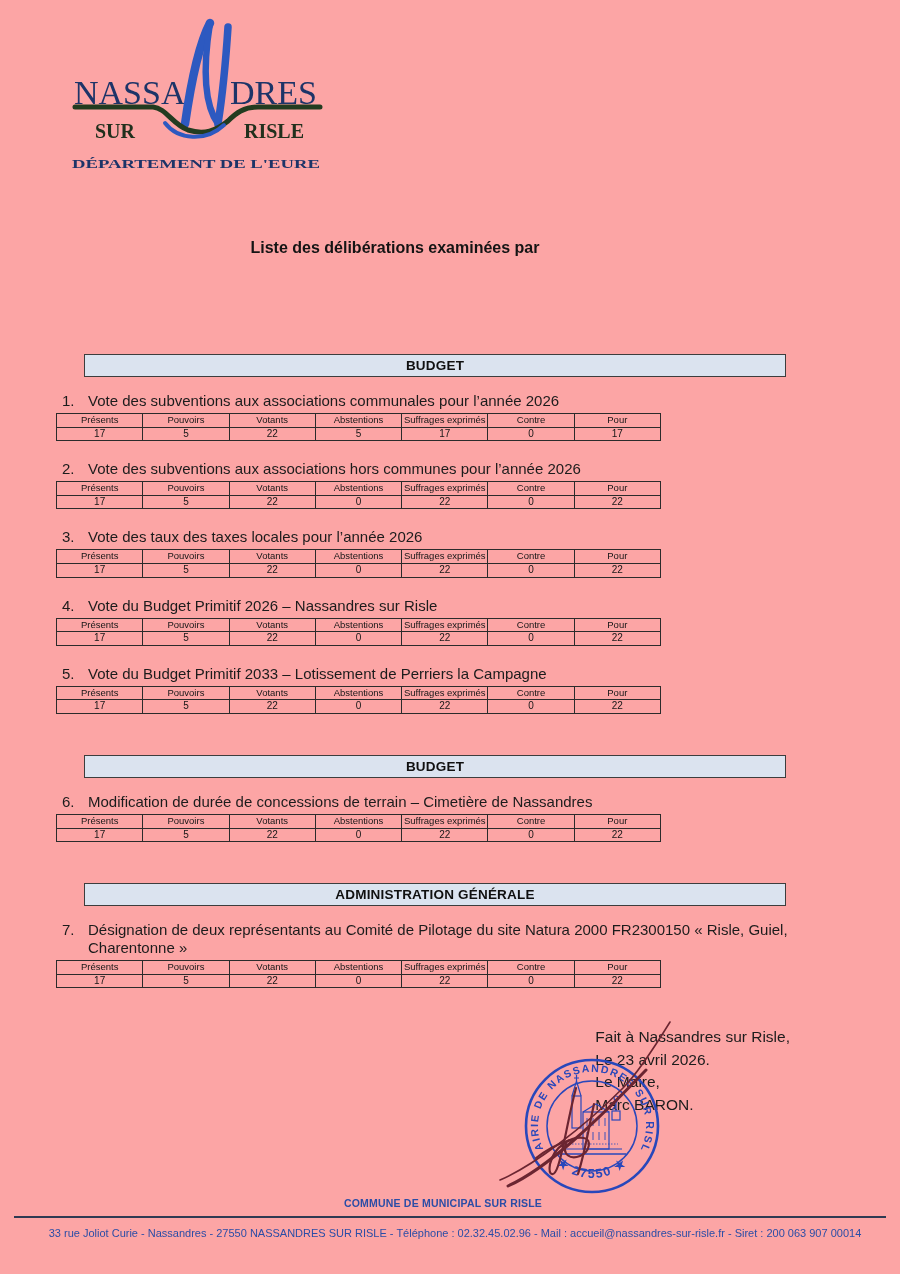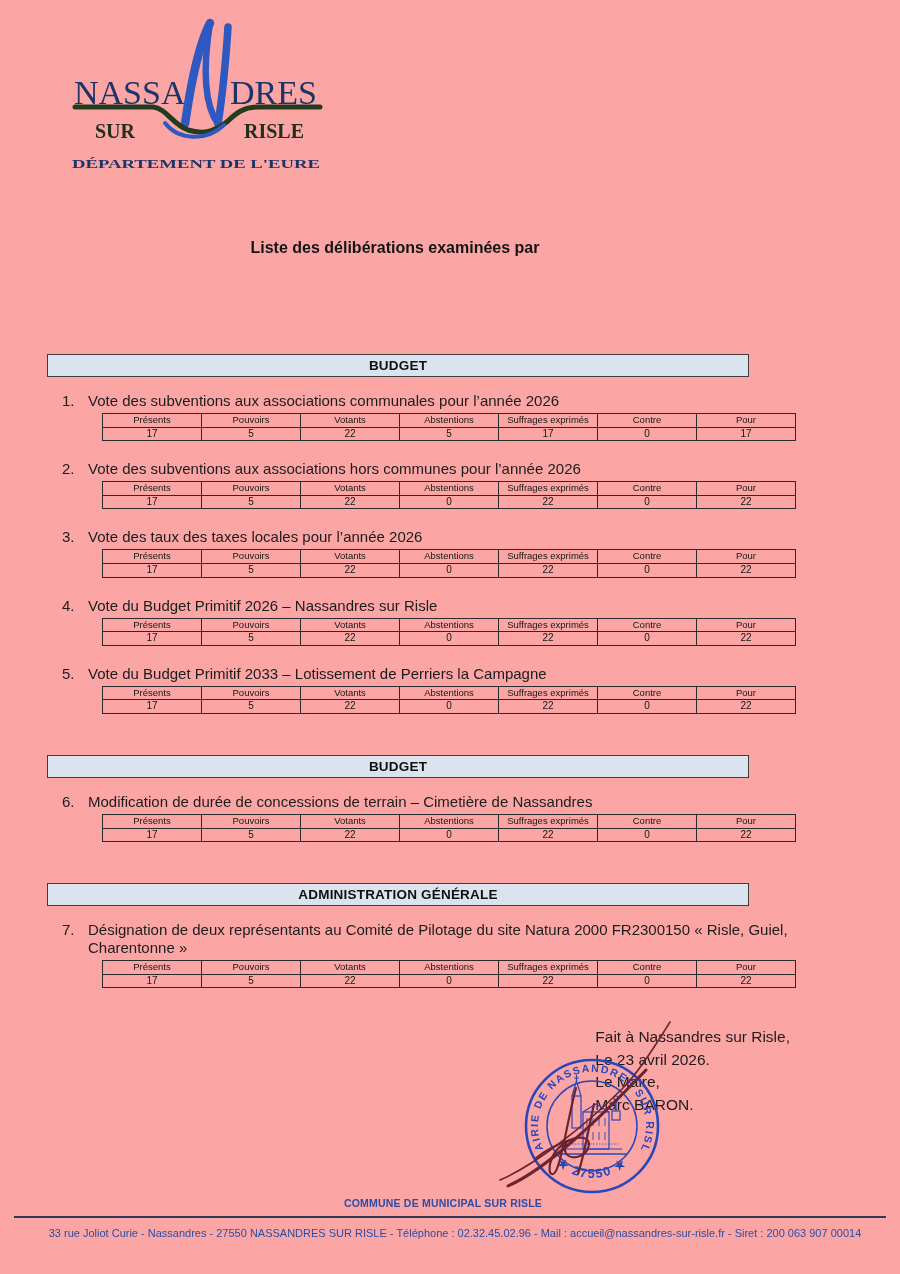--- a/index.html
+++ b/index.html
@@ -6,33 +6,33 @@
   .page{position:relative;width:900px;height:1274px;background:#fca5a5;overflow:hidden;
         font-family:"Liberation Sans",sans-serif;color:#1b1b1b;}
 
   .logo{position:absolute;left:58px;top:12px;}
 
   .title-block{position:absolute;top:233px;left:0;right:110px;text-align:center;
                font-weight:bold;font-size:16px;line-height:29px;color:#141414;}
 
   .content{position:absolute;top:354px;left:0;width:900px;}
 
-  .section-header{margin-left:47px;width:702px;height:23px;box-sizing:border-box;
+  .section-header{margin-left:84px;width:702px;height:23px;box-sizing:border-box;
                   border:1.6px solid #3d3d3d;background:#dbe3ef;
                   display:flex;align-items:center;justify-content:center;
                   font-weight:bold;font-size:13.5px;color:#101010;letter-spacing:.2px;}
   .content > .section-header:first-child{margin-top:0;}
   .item + .section-header{margin-top:41px;}
 
   .item-line{display:flex;margin:15px 50px 3px 62px;font-size:15px;line-height:18px;color:#1c1c1c;}
   .item + .item .item-line{margin-top:19px;}
   .item-num{width:26px;flex:none;}
   .item-title{flex:1;}
 
-  .vote-table{margin-left:102px;width:694px;box-sizing:border-box;border:1.4px solid #2b2b2b;}
+  .vote-table{margin-left:56px;width:605px;box-sizing:border-box;border:1.4px solid #2b2b2b;}
   .vt-row{display:flex;}
   .vt-cell{flex:1;height:12.6px;line-height:12.6px;text-align:center;font-size:10px;color:#161616;
            border-right:1px solid #2b2b2b;border-bottom:1px solid #2b2b2b;overflow:hidden;white-space:nowrap;}
   .vt-row.vt-head .vt-cell{font-size:9.5px;}
   .vt-cell:last-child{border-right:none;}
   .vt-row:last-child .vt-cell{border-bottom:none;}
 
   .closing{position:absolute;top:1026px;right:110px;text-align:left;
            font-size:15.5px;line-height:22.5px;color:#1c1c1c;}
 

